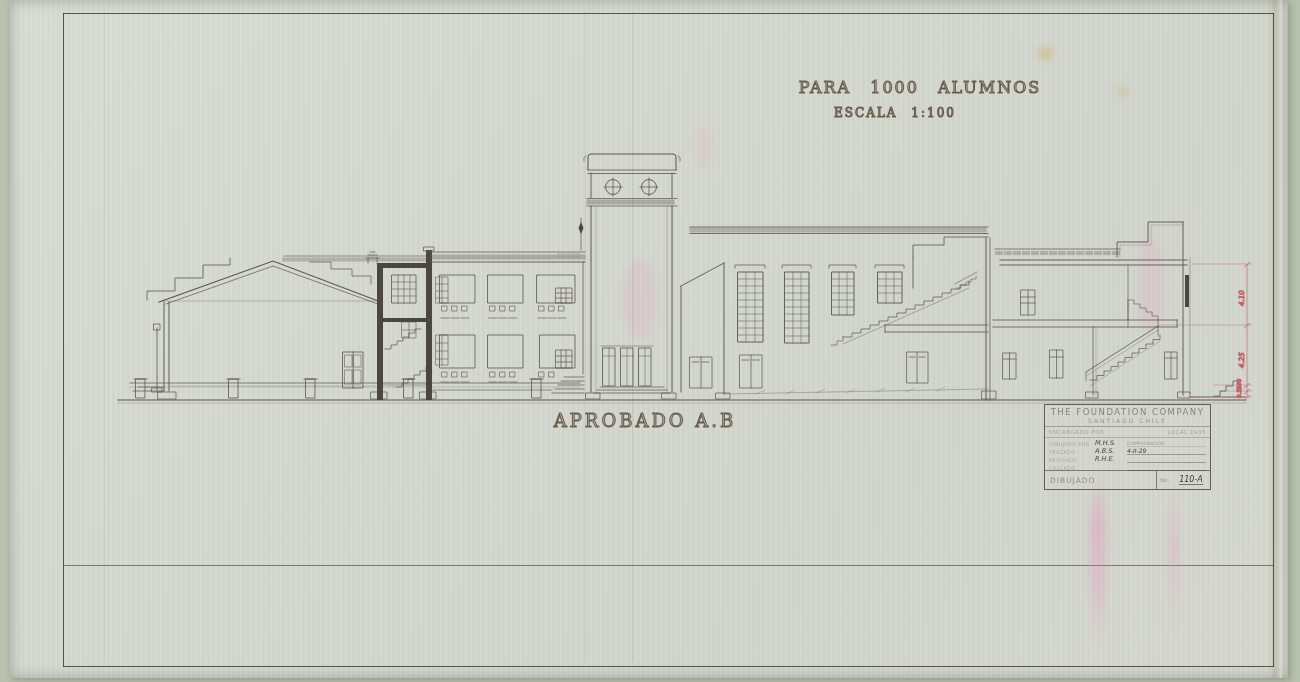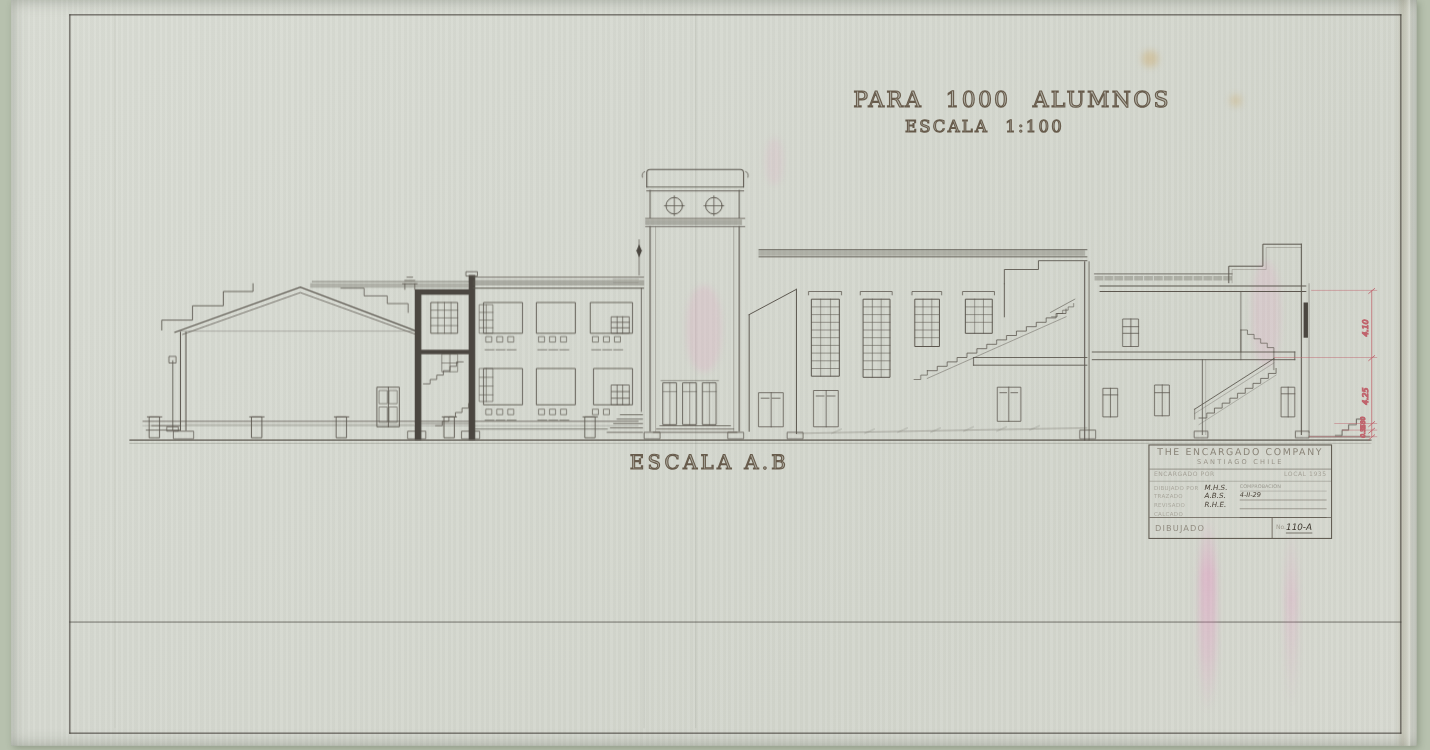--- a/index.html
+++ b/index.html
@@ -15,42 +15,42 @@
          background:linear-gradient(90deg,rgba(150,145,120,0) 0%,rgba(150,145,120,0.30) 55%,rgba(235,235,225,0.5) 100%);}
   .crease{position:absolute;top:12px;width:1px;height:650px;background:rgba(80,82,70,0.10);}
   
   .fl{position:absolute;background:rgba(58,54,47,0.82);}
   
   .stain{position:absolute;pointer-events:none;filter:blur(3px);border-radius:45%;}
   
   .stencil{position:absolute;text-align:center;color:rgba(88,74,58,0.28);
            -webkit-text-stroke:1px rgba(88,74,58,0.85);white-space:nowrap;}
   .t1{left:740px;top:44px;width:410px;font-size:24px;letter-spacing:2.5px;}
-  .t2{left:740px;top:78px;width:360px;font-size:20px;letter-spacing:2px;word-spacing:12px;}
-  .t3{left:745px;top:106px;width:300px;font-size:15px;letter-spacing:2px;word-spacing:8px;}
+  .t2{left:740px;top:78px;width:360px;font-size:16px;letter-spacing:2px;word-spacing:12px;}
+  .t3{left:745px;top:106px;width:300px;font-size:12px;letter-spacing:2px;word-spacing:8px;}
   .sec{left:545px;top:410px;width:200px;font-size:18px;letter-spacing:3px;}
   
   .tblock{position:absolute;left:1044px;top:404px;width:167px;height:86px;
           border:1px solid rgba(70,62,52,0.8);font-family:"DejaVu Sans",sans-serif;
           color:rgba(95,84,70,0.8);box-sizing:border-box;background:rgba(225,225,215,0.12);}
   .tb-co{font-size:8.5px;letter-spacing:1.5px;text-align:center;padding-top:2px;opacity:.8;}
   .tb-loc{font-size:6px;letter-spacing:2px;text-align:center;opacity:.65;
           border-bottom:1px solid rgba(70,62,52,0.55);padding-bottom:2px;}
   .tb-client{display:flex;justify-content:space-between;font-size:5.5px;opacity:.5;
           padding:2px 4px;border-bottom:1px solid rgba(70,62,52,0.5);letter-spacing:.5px;}
   .tb-rows{padding:1px 4px 0 4px;}
   .tb-row{display:flex;align-items:flex-end;height:8px;font-size:5px;}
   .tb-row .lbl{width:46px;opacity:.45;letter-spacing:.3px;overflow:hidden;white-space:nowrap;}
   .tb-row .hand{width:32px;font-size:6.5px;font-style:italic;color:#4a4238;}
   .tb-row .note{flex:1;font-size:6px;font-style:italic;color:#4a4238;
           border-bottom:1px solid rgba(70,62,52,0.4);}
   .tb-bottom{position:absolute;left:0;right:0;bottom:0;height:18px;display:flex;
           border-top:1px solid rgba(70,62,52,0.6);}
   .tb-appr{flex:1;font-size:7.5px;letter-spacing:1px;opacity:.7;padding:5px 0 0 5px;}
-  .tb-no{width:50px;border-left:1px solid rgba(70,62,52,0.6);display:flex;align-items:center;gap:0;padding-left:3px;}
+  .tb-no{width:50px;border-left:1px solid rgba(70,62,52,0.6);display:flex;align-items:center;gap:10px;padding-left:3px;}
   .tb-no .n{font-size:5.5px;opacity:.55;}
   .tb-no .v{font-size:8px;font-style:italic;color:#3e382f;border-bottom:1px solid rgba(60,54,45,.6);}
   svg{position:absolute;left:0;top:0;}
   text.dim{font-family:"DejaVu Sans",sans-serif;font-size:7px;font-style:italic;fill:#9a5a60;}
   text.dims{font-family:"DejaVu Sans",sans-serif;font-size:5.5px;font-style:italic;fill:#9a5a60;}
 </style>
 </head>
 <body>
 
 <div id="canvas">
@@ -218,24 +218,24 @@
       <path d="M1244,267 l6,-5 M1244,328 l6,-5 M1244,388 l6,-5 M1244,394 l6,-5 M1244,400 l6,-5" stroke-width="0.8"></path>
       <text class="dim" transform="rotate(-90 1244 306)" x="1244" y="306">4.10</text>
       <text class="dim" transform="rotate(-90 1244 368)" x="1244" y="368">4.25</text>
       <text class="dims" transform="rotate(-90 1241 391)" x="1241" y="391">0.80</text>
       <text class="dims" transform="rotate(-90 1241 398)" x="1241" y="398">0.35</text>
     </g>
   </svg>
 
   <div class="stencil t2">PARA 1000 ALUMNOS</div>
   <div class="stencil t3">ESCALA 1:100</div>
-  <div class="stencil sec">ESCALA A.B</div>
+  <div class="stencil sec">APROBADO A.B</div>
 
   <div class="tblock">
-    <div class="tb-co">THE ENCARGADO COMPANY</div>
+    <div class="tb-co">THE FOUNDATION COMPANY</div>
     <div class="tb-loc">SANTIAGO CHILE</div>
     <div class="tb-client">
       <span>ENCARGADO POR</span>
       <span>LOCAL 1935</span>
     </div>
     <div class="tb-rows">
       <div class="tb-row">
         <span class="lbl">DIBUJADO POR</span>
         <span class="hand">M.H.S.</span>
         <span class="note" style="font-size:4.5px;opacity:.4;font-style:normal;">COMPROBACION</span>

